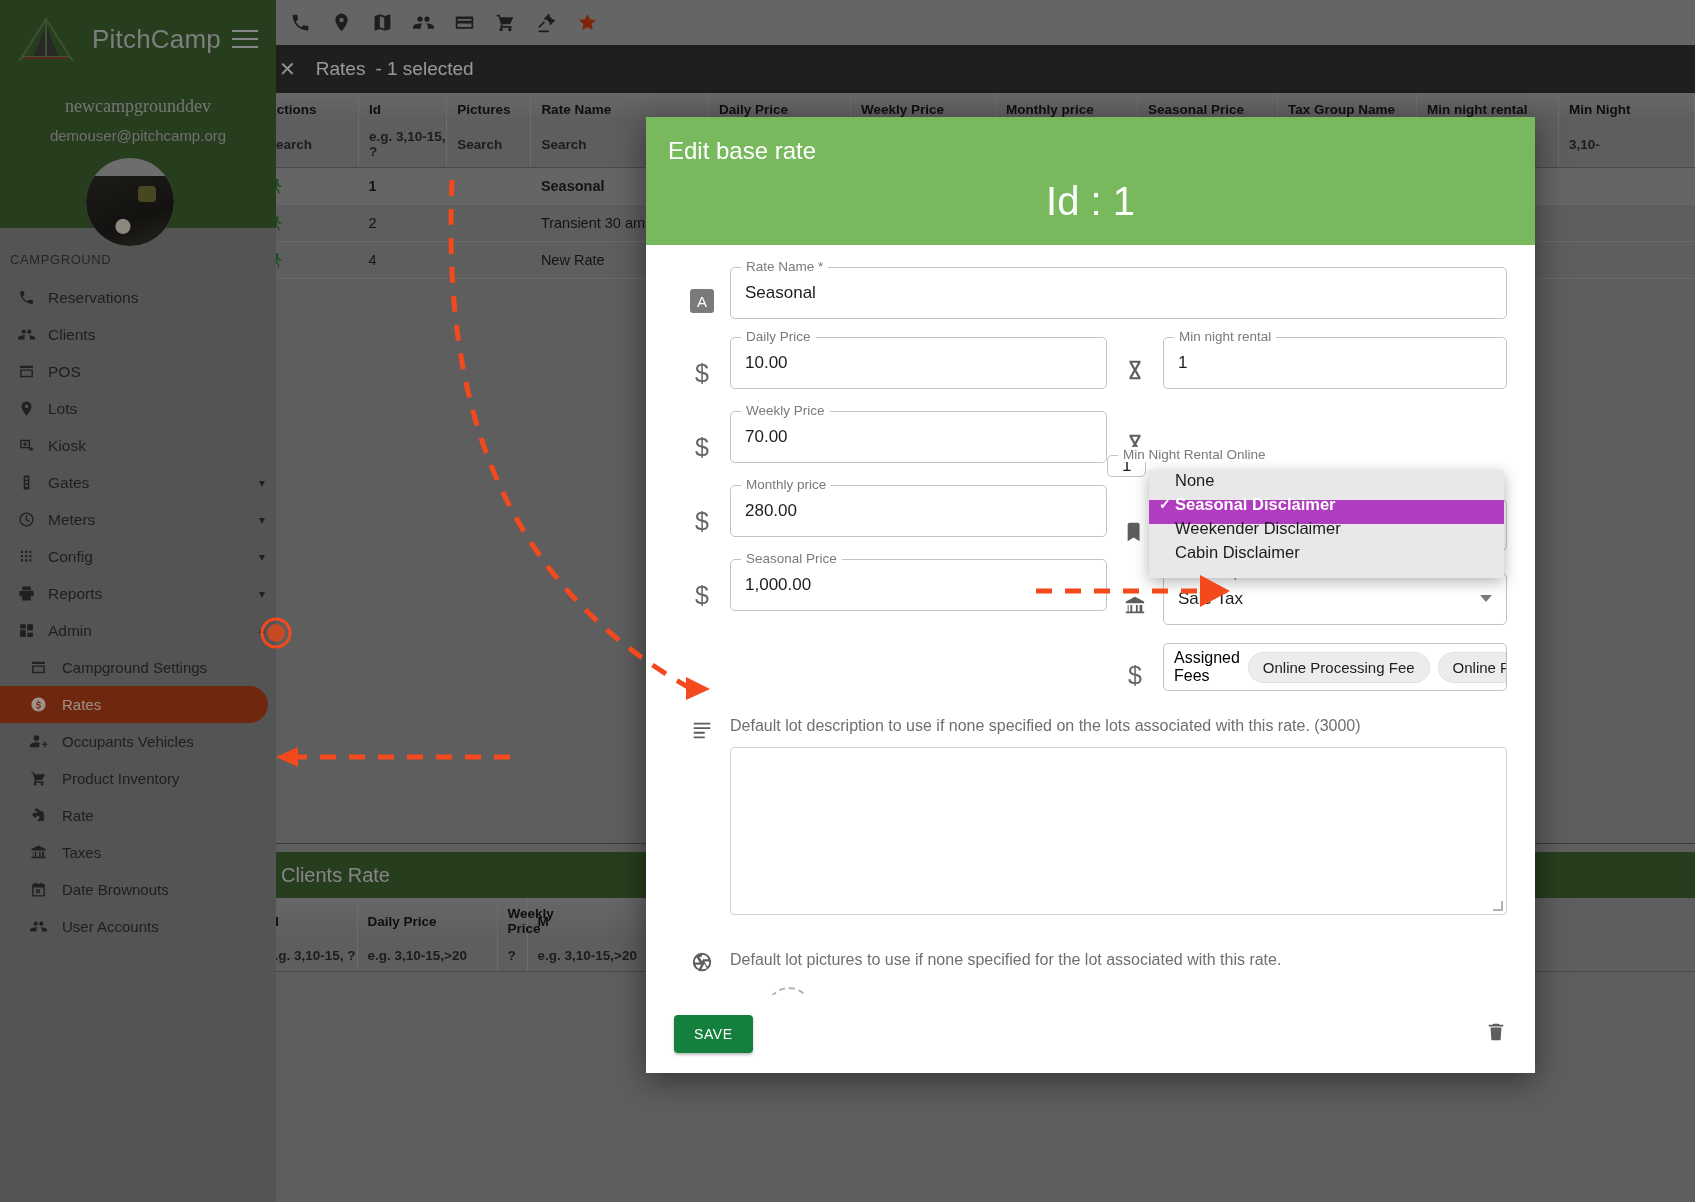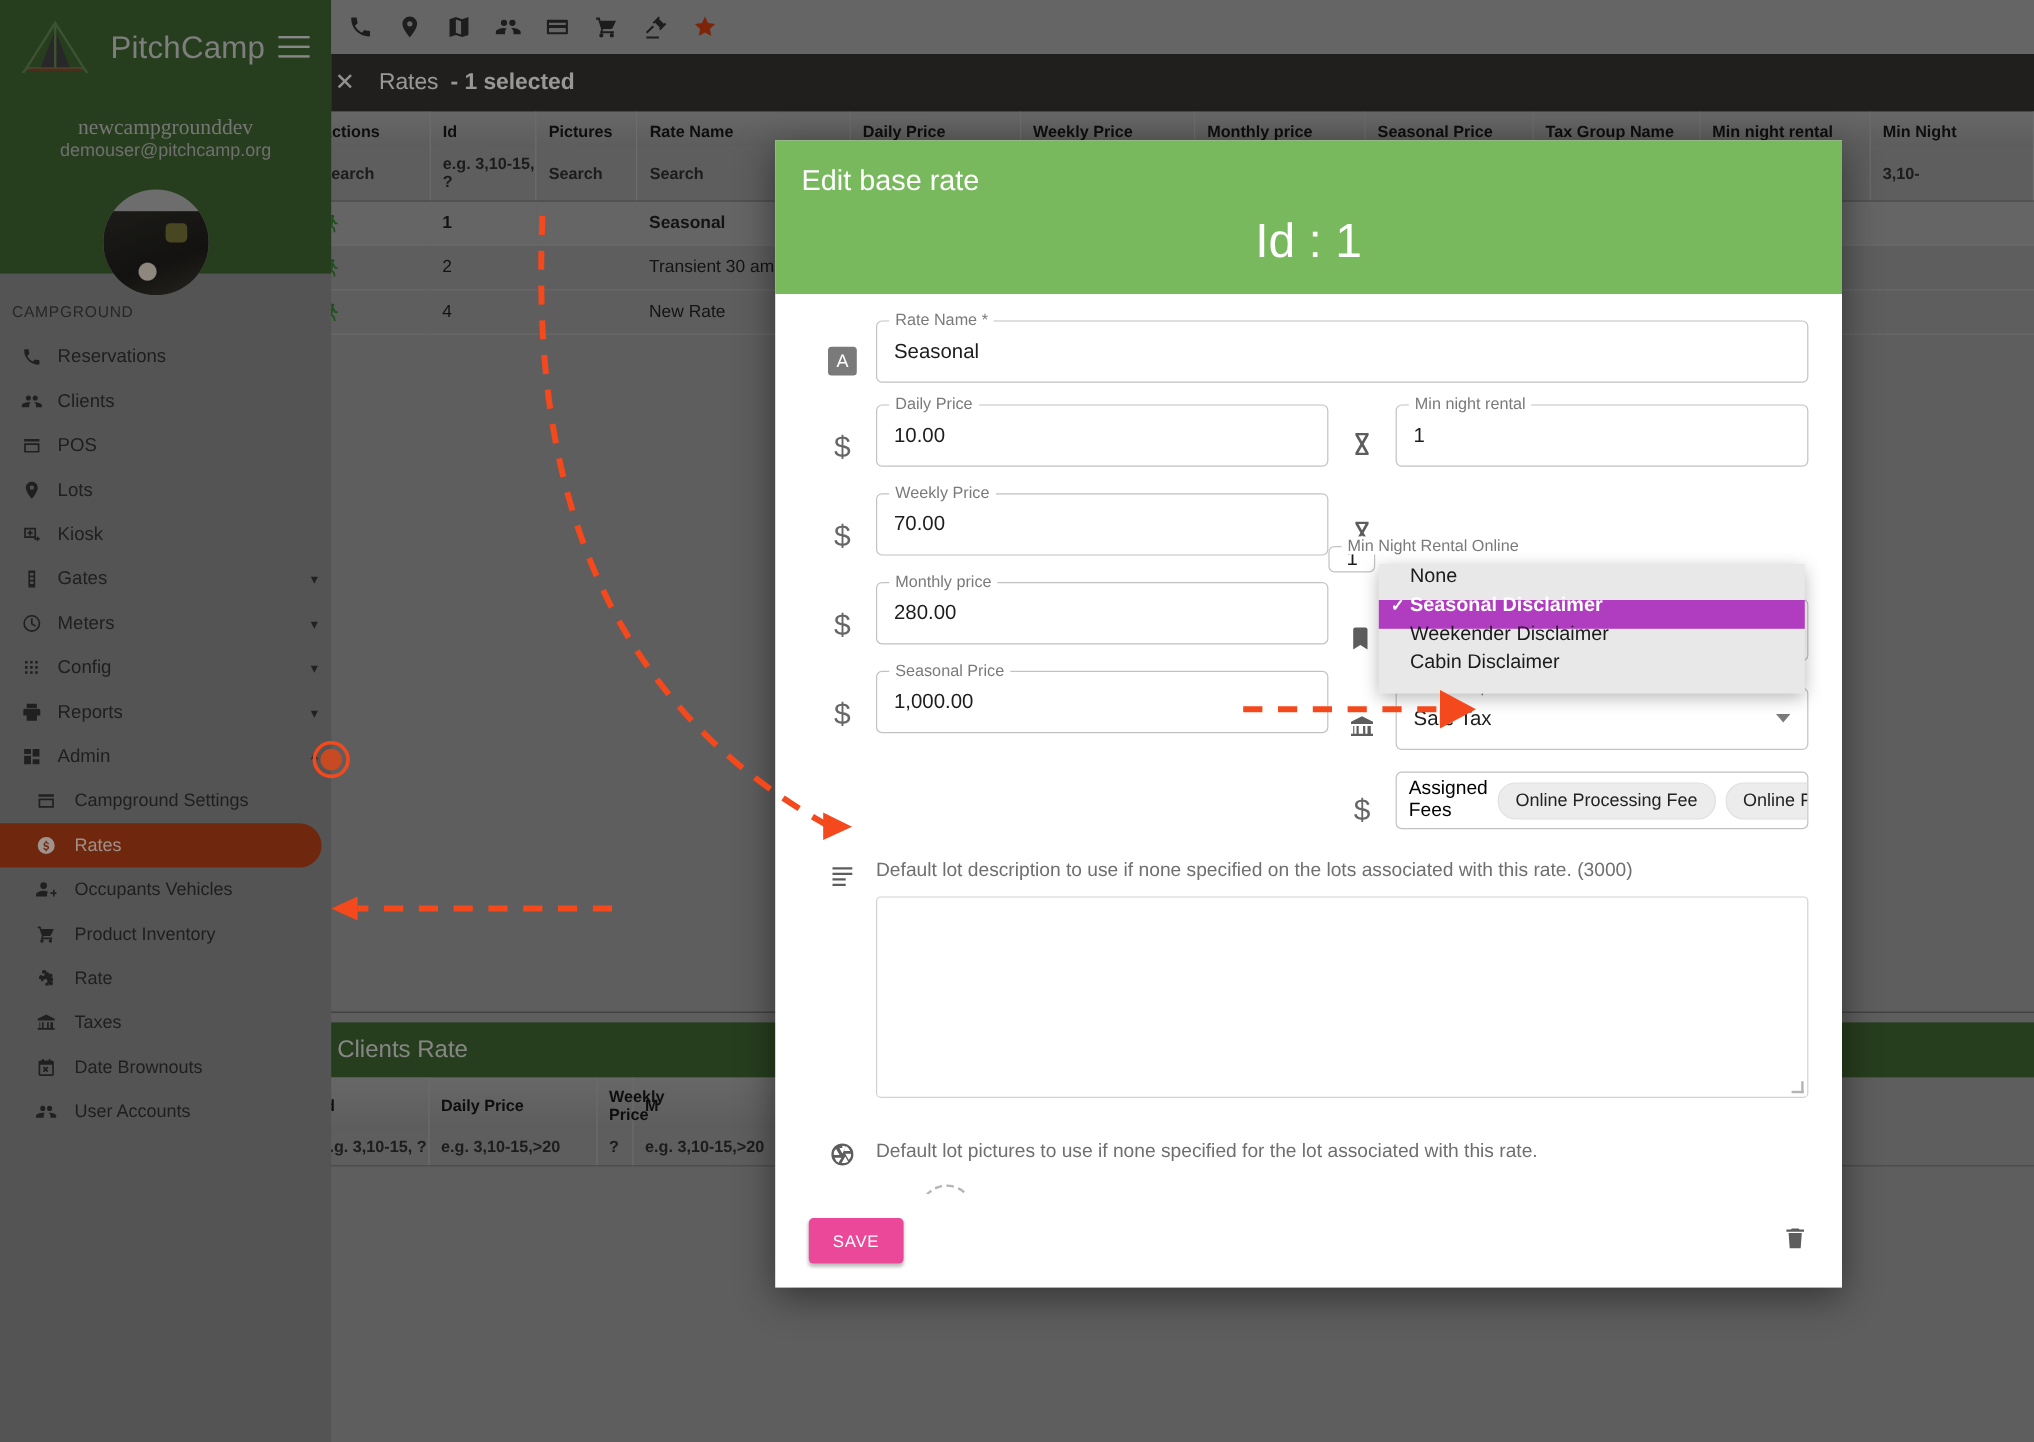--- a/index.html
+++ b/index.html
@@ -26,21 +26,21 @@
     color: #bfbfbf; font-size: 26px; margin-left: 18px; letter-spacing: .2px;
     font-weight: 400;
   }
   .hamburger { margin-left: auto; width: 26px; height: 18px; position: relative; cursor: pointer; }
   .hamburger i { position: absolute; left: 0; width: 26px; height: 2px; background: #cfcfcf; display:block; }
   .hamburger i:nth-child(1){ top: 0; }
   .hamburger i:nth-child(2){ top: 8px; }
   .hamburger i:nth-child(3){ top: 16px; }
 
   .user-name { text-align: center; color: #b3b3b3; font-size: 18px; margin-top: 18px; font-family: Liberation Serif, serif; }
-  .user-mail { text-align: center; color: #a9a9a9; font-size: 15px; }
+  .user-mail { text-align: center; color: #a9a9a9; font-size: 15px; margin-top: 10px; }
   .avatar {
     position: absolute; left: 86px; top: 158px; width: 88px; height: 88px; border-radius: 50%;
     background: #a6a6a6; overflow: hidden;
   }
   .avatar .photo {
     position:absolute; left:0; top: 18px; width: 88px; height: 70px;
     background:
       radial-gradient(circle at 42% 72%, #d8cdbf 0 7px, transparent 8px),
       linear-gradient(160deg,#2b2a26 0%, #1d1c19 60%, #3a372f 100%);
   }
@@ -86,21 +86,21 @@
   .panel {
     position: absolute; left: 257px; top: 45px; right: 0; bottom: 0;
     background: #8f8f8f;
   }
   .panel-title {
     height: 48px; background: #33302c; display: flex; align-items: center;
     padding-left: 22px; color: #e6e6e6; font-size: 19px; gap: 20px;
   }
   .panel-title .x { font-size: 20px; color:#ddd; cursor:pointer; line-height:1; }
   .panel-title .ttl { font-weight: 400; }
-  .panel-title .sel { font-weight: 700; margin-left: -10px; }
+  .panel-title .sel { font-weight: 400; margin-left: -10px; }
 
   .tbl { width: 100%; border-collapse: collapse; table-layout: fixed; }
   .tbl th {
     background: linear-gradient(#9d9d9d,#8d8d8d);
     color: #161616; font-size: 13.5px; font-weight: bold; text-align: left;
     padding: 8px 0 6px 10px; border-right: 1px solid #a5a5a5; height: 30px;
     vertical-align: middle;
   }
   .tbl td.srch {
     background: #8f8f8f; color:#2c2c2c; font-size: 13.5px; font-weight: bold;
@@ -204,21 +204,21 @@
     width: 46px; height: 46px; border-radius: 50%; border: 2px dashed #b5b5b5;
     display: flex; align-items: center; justify-content: center; color: #111;
   }
   .upload-circle svg { width: 22px; height: 22px; fill: currentColor; }
 
   .modal-foot {
     flex: none; height: 78px; display: flex; align-items: center;
     padding: 0 28px; position: relative;
   }
   .save-btn {
-    background: #ec4899; color: #fff; border: none; border-radius: 4px;
+    background: #15803d; color: #fff; border: none; border-radius: 4px;
     padding: 11px 20px; font-size: 14px; letter-spacing: .6px; cursor: pointer;
     box-shadow: 0 2px 3px rgba(0,0,0,.25);
   }
   .trash-btn { margin-left: auto; color: #5d5d5d; cursor: pointer; }
   .trash-btn svg { width: 22px; height: 22px; fill: currentColor; }
 
   
   .selpop {
     position: absolute; left: 1149px; top: 470px; width: 355px;
     background: #e8e8e8; z-index: 60; box-shadow: 0 4px 14px rgba(0,0,0,.3);

